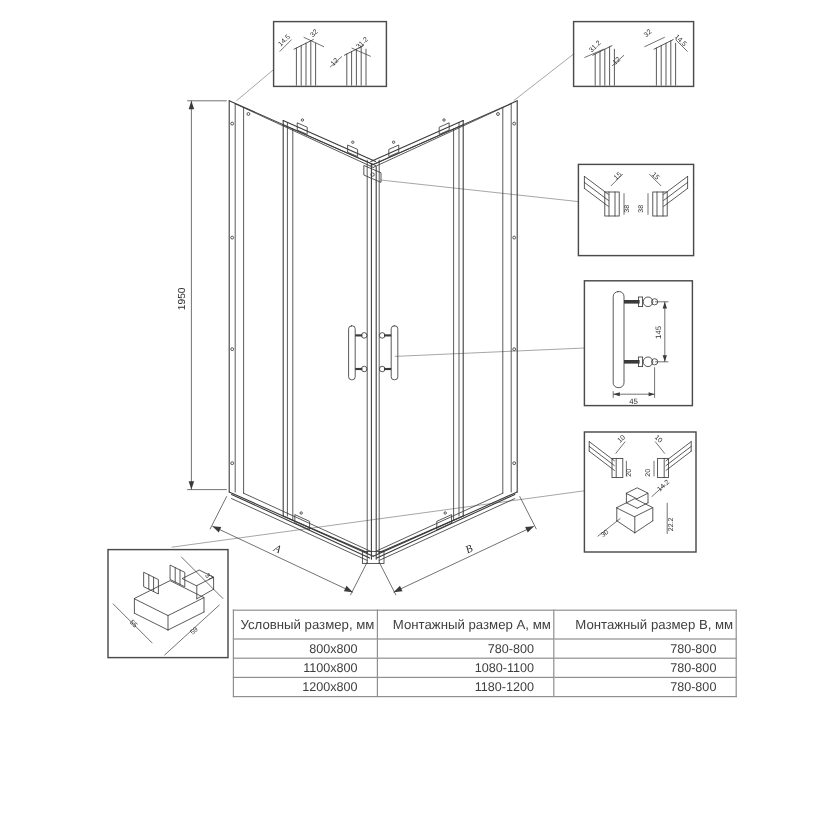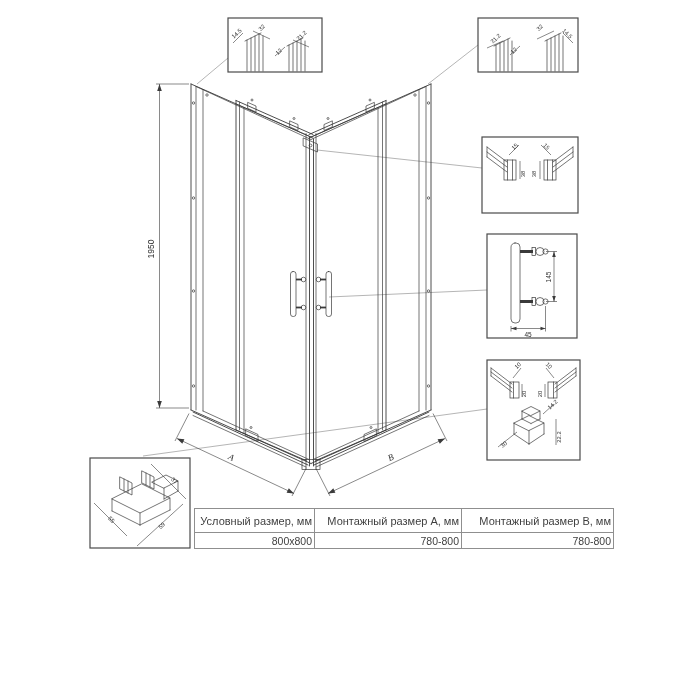--- a/index.html
+++ b/index.html
@@ -19,21 +19,21 @@
   text.dimtxt2{fill:#2f2f2f;font-size:6.5px;font-family:"Liberation Sans",sans-serif;}
   text.bigdim{fill:#2f2f2f;font-size:8.5px;font-family:"Liberation Sans",sans-serif;}
   text.ab{fill:#2f2f2f;font-size:9px;font-style:italic;font-family:"Liberation Serif",serif;}
 
   
   table.sizes{position:absolute;left:194px;top:508px;width:420px;border-collapse:collapse;
               table-layout:fixed;background:#fff;}
   table.sizes th,table.sizes td{border:1px solid #8f8f8f;color:#3f3f3f;text-align:right;
               vertical-align:middle;overflow:hidden;white-space:nowrap;}
   table.sizes th{height:21px;font-size:11px;font-weight:normal;padding:1px 2px;}
-  table.sizes td{height:15px;font-size:10.5px;padding:0 2px;}
+  table.sizes td{height:15px;font-size:10.5px;padding:0 16px;}
 </style>
 </head>
 <body>
 
 <div class="stage">
 
 <svg width="700" height="700" viewBox="0 0 700 700">
 
   <g>
     <line class="thin" x1="228" y1="58" x2="197" y2="84"></line>
@@ -344,16 +344,26 @@
       <th>Монтажный размер А, мм</th>
       <th>Монтажный размер В, мм</th>
     </tr>
   </thead>
   <tbody>
         <tr>
           <td>800x800</td>
           <td>780-800</td>
           <td>780-800</td>
         </tr>
+        <tr>
+          <td>1100x800</td>
+          <td>1080-1100</td>
+          <td>780-800</td>
+        </tr>
+        <tr>
+          <td>1200x800</td>
+          <td>1180-1200</td>
+          <td>780-800</td>
+        </tr>
       </tbody>
 </table>
 
 </div>
 
 </body></html>

